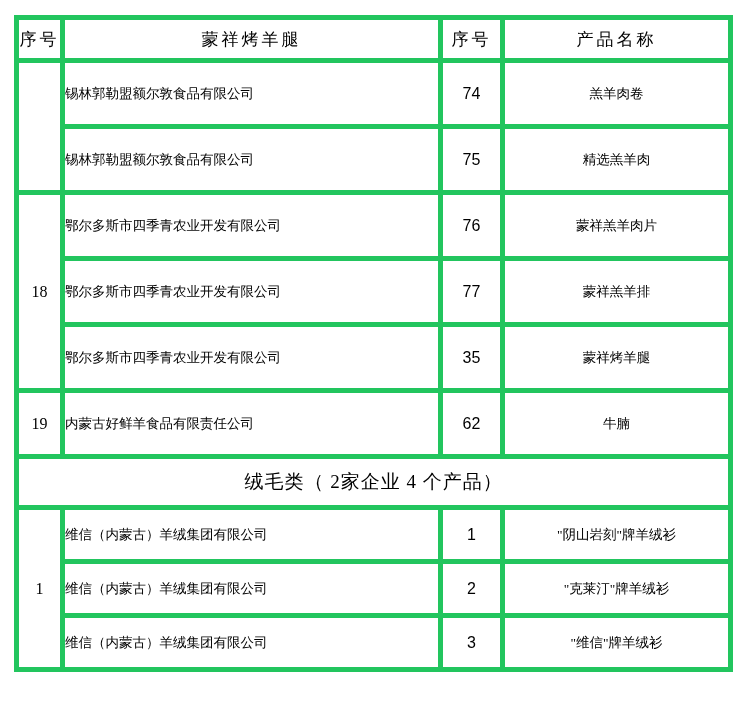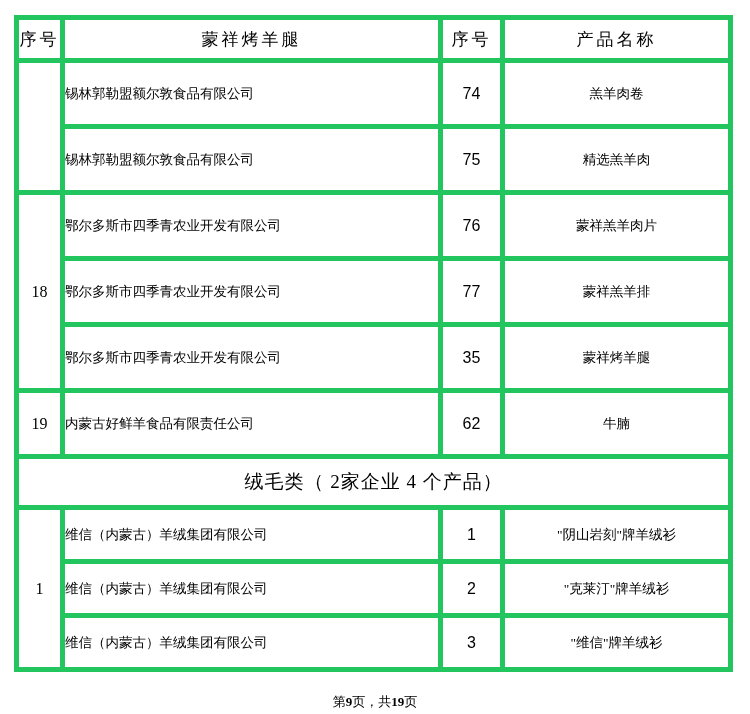--- a/index.html
+++ b/index.html
@@ -160,17 +160,14 @@
         <td class="cell-prod">"克莱汀"牌羊绒衫</td>
       </tr>
       <tr class="row-med">
         <td class="cell-ent">维信（内蒙古）羊绒集团有限公司</td>
         <td class="cell-num">3</td>
         <td class="cell-prod">"维信"牌羊绒衫</td>
       </tr>
     </tbody>
   </table>
 
-  <div class="footer">
-    <span>第</span><span class="pgnum">9</span><span>页，共</span><span class="pgnum">19</span><span>页</span>
-  </div>
 
 </div>
 
 </body></html>

